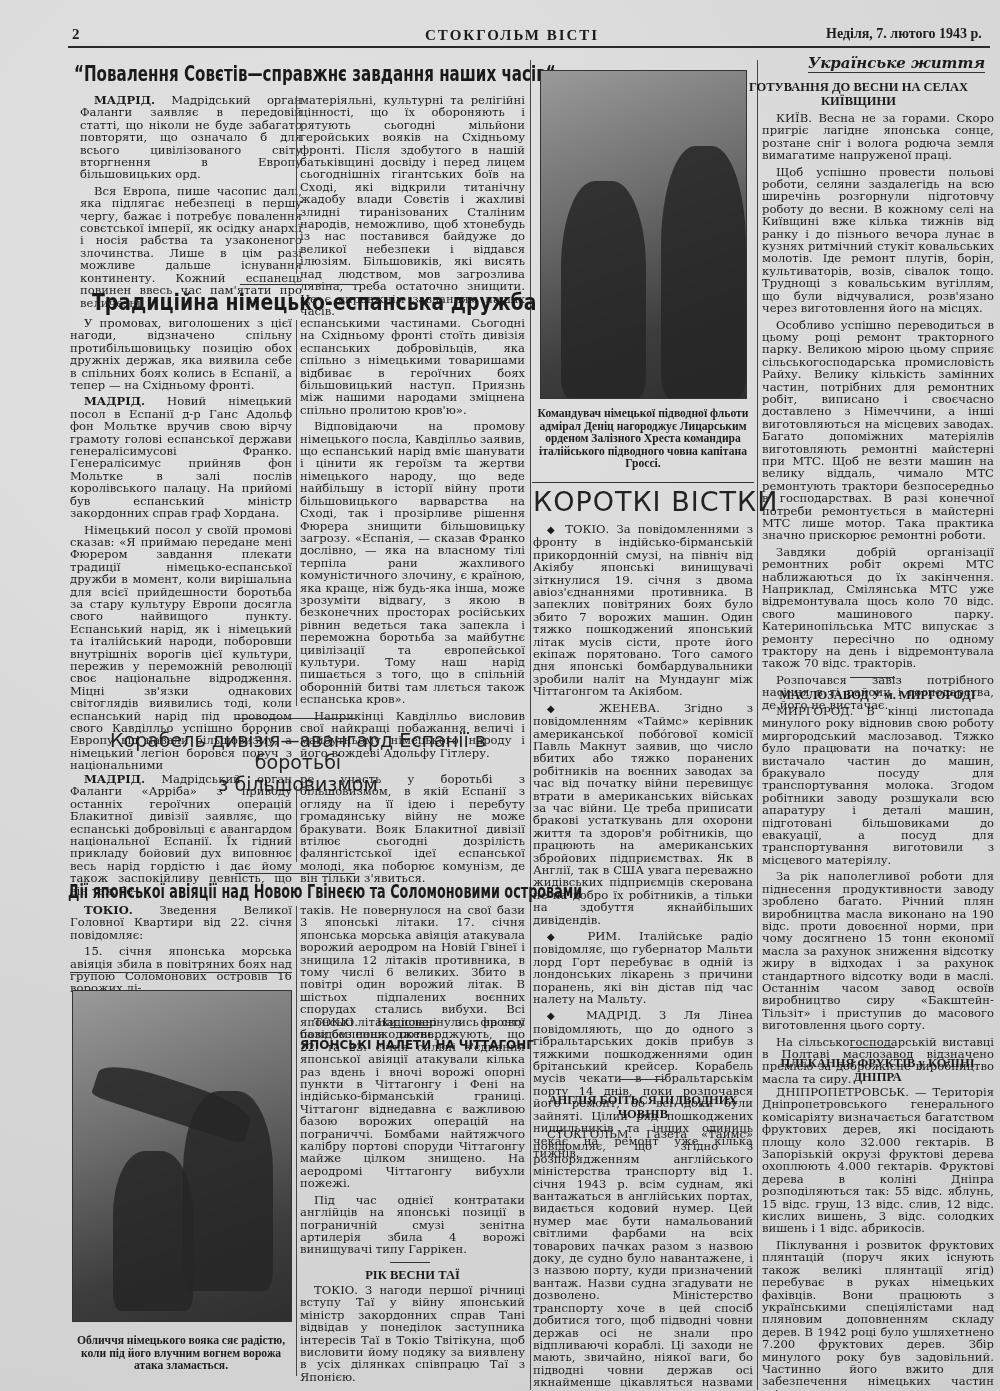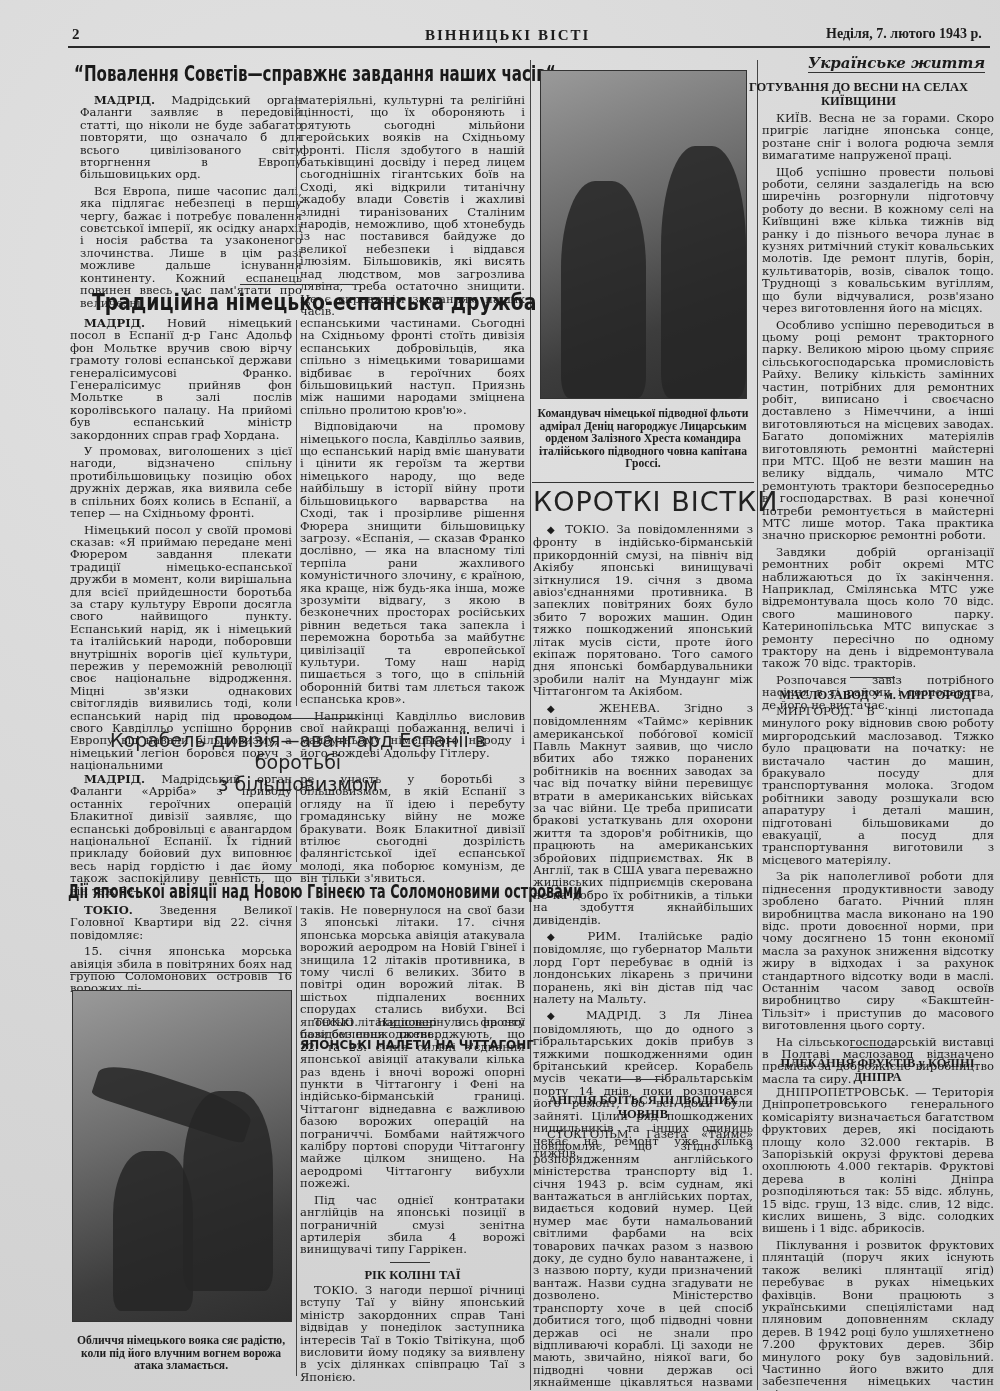--- a/index.html
+++ b/index.html
@@ -47,42 +47,42 @@
   .brief-title { position:absolute; font-family:"DejaVu Sans", sans-serif; font-size:27px; letter-spacing:1px; color:#222; }
   .dateline { font-weight:bold; }
   .bullet { font-size:10px; }
 </style>
 </head>
 <body>
 
 <div class="page">
 
   <div class="abs pageno">2</div>
-  <div class="abs paper-title">ВІННИЦЬКІ ВІСТІ</div>
+  <div class="abs paper-title">СТОКГОЛЬМ ВІСТІ</div>
   <div class="abs issue-date">Неділя, 7. лютого 1943 р.</div>
   <div class="masthead-line"></div>
 
   <div class="vrule" style="left:530px;top:60px;height:1330px;"></div>
   <div class="vrule" style="left:757px;top:60px;height:1330px;"></div>
 
   <div class="h-cond" style="left:74px;top:62px;font-size:21px;transform:scaleX(0.72);">“Повалення Совєтів—справжнє завдання наших часів“</div>
   <div class="col" style="left:70px;top:94px;width:222px;margin-left:10px;">
     <p><span class="dateline">МАДРІД.</span> <span>Мадрідський орган Фаланги заявляє в передовій статті, що ніколи не буде забагато повторяти, що означало б для всього цивілізованого світу вторгнення в Европу більшовицьких орд.</span></p>
     <p>Вся Европа, пише часопис далі, яка підлягає небезпеці в першу чергу, бажає і потребує повалення совєтської імперії, як осідку анархії і носія рабства та узаконеного злочинства. Лише в цім разі можливе дальше існування континенту. Кожний еспанець повинен ввесь час пам'ятати про величезні</p>
   </div>
   <div class="vrule" style="left:296px;top:96px;height:178px;"></div>
   <div class="col" style="left:300px;top:94px;width:225px;">
     <p style="text-indent:0">матеріяльні, культурні та релігійні цінності, що їх обороняють і рятують сьогодні мільйони геройських вояків на Східньому фронті. Після здобутого в нашій батьківщині досвіду і перед лицем сьогоднішніх гігантських боїв на Сході, які відкрили титанічну жадобу влади Совєтів і жахливі злидні тиранізованих Сталіним народів, неможливо, щоб хтонебудь із нас поставився байдуже до великої небезпеки і віддався ілюзіям. Більшовиків, які висять над людством, мов загрозлива лявіна, треба остаточно знищити. Це є справжнім завданням наших часів.</p>
   </div>
   <div class="hrule" style="left:240px;top:284px;width:120px;"></div>
 
   <div class="h-cond" style="left:92px;top:289px;font-size:23px;transform:scaleX(0.82);">Традиційна німецько-еспанська дружба</div>
   <div class="col" style="left:70px;top:317px;width:222px;">
+    <p>У промовах, виголошених з цієї нагоди, відзначено спільну протибільшовицьку позицію обох дружніх держав, яка виявила себе в спільних боях колись в Еспанії, а тепер — на Східньому фронті.</p>
     <p><span class="dateline">МАДРІД.</span> <span>Новий німецький посол в Еспанії д-р Ганс Адольф фон Мольтке вручив свою вірчу грамоту голові еспанської держави генералісимусові Франко. Генералісимус прийняв фон Мольтке в залі послів королівського палацу. На прийомі був еспанський міністр закордонних справ граф Хордана.</span></p>
-    <p>У промовах, виголошених з цієї нагоди, відзначено спільну протибільшовицьку позицію обох дружніх держав, яка виявила себе в спільних боях колись в Еспанії, а тепер — на Східньому фронті.</p>
     <p>Німецький посол у своїй промові сказав: «Я приймаю передане мені Фюрером завдання плекати традиції німецько-еспанської дружби в момент, коли вирішальна для всієї прийдешности боротьба за стару культуру Европи досягла свого найвищого пункту. Еспанський нарід, як і німецький та італійський народи, поборовши внутрішніх ворогів цієї культури, пережив у переможній революції своє національне відродження. Міцні зв'язки однакових світоглядів виявились тоді, коли еспанський нарід під проводом свого Кавділльо успішно боронив Европу від навали більшовизму, а німецький легіон боровся поруч з національними</p>
   </div>
   <div class="vrule" style="left:296px;top:320px;height:386px;"></div>
   <div class="col" style="left:300px;top:317px;width:225px;">
     <p style="text-indent:0">еспанськими частинами. Сьогодні на Східньому фронті стоїть дивізія еспанських добровільців, яка спільно з німецькими товаришами відбиває в героїчних боях більшовицький наступ. Приязнь між нашими народами зміцнена спільно пролитою кров'ю».</p>
     <p>Відповідаючи на промову німецького посла, Кавділльо заявив, що еспанський нарід вміє шанувати і цінити як героїзм та жертви німецького народу, що веде найбільшу в історії війну проти більшовицького варварства на Сході, так і прозірливе рішення Фюрера знищити більшовицьку загрозу. «Еспанія, — сказав Франко дослівно, — яка на власному тілі терпіла рани жахливого комуністичного злочину, є країною, яка краще, ніж будь-яка інша, може зрозуміти відвагу, з якою в безконечних просторах російських рівнин ведеться така запекла і переможна боротьба за майбутнє цивілізації та европейської культури. Тому наш нарід пишається з того, що в спільній оборонній битві там ллється також еспанська кров».</p>
     <p>Наприкінці Кавділльо висловив свої найкращі побажання величі і майбутньому німецького народу і його вождеві Адольфу Гітлеру.</p>
   </div>
   <div class="hrule" style="left:235px;top:718px;width:120px;"></div>
 
@@ -118,21 +118,21 @@
   <div class="caption" style="left:68px;top:1335px;width:226px;">Обличчя німецького вояка сяє радістю, коли під його влучним вогнем ворожа атака зламається.</div>
 
   <div class="hrule" style="left:390px;top:1027px;width:40px;"></div>
   <div class="h-cond" style="left:300px;top:1037px;font-size:13px;transform:scaleX(0.92);">ЯПОНСЬКІ НАЛЕТИ НА ЧІТТАГОНГ</div>
   <div class="col" style="left:300px;top:1016px;width:225px;">
     <p><span class="dateline" style="font-weight:normal">ТОКІО.</span> <span>Надіслані з фронту повідомлення потверджують, що 22. та 23. січня сильні з'єднання японської авіяції атакували кілька раз вдень і вночі ворожі опорні пункти в Чіттагонгу і Фені на індійсько-бірманській границі. Чіттагонг віднедавна є важливою базою ворожих операцій на пограниччі. Бомбами найтяжчого калібру портові споруди Чіттагонгу майже цілком знищено. На аеродромі Чіттагонгу вибухли пожежі.</span></p>
     <p>Під час однієї контратаки англійців на японські позиції в пограничній смузі зенітна артилерія збила 4 ворожі винищувачі типу Гаррікен.</p>
   </div>
   <div class="hrule" style="left:390px;top:1262px;width:40px;"></div>
 
-  <div class="h-bold" style="left:300px;top:1268px;width:225px;">РІК КОЛІНІ ТАЇ</div>
+  <div class="h-bold" style="left:300px;top:1268px;width:225px;">РІК ВЕСНИ ТАЇ</div>
   <div class="col" style="left:300px;top:1284px;width:225px;">
     <p><span>ТОКІО.</span> <span>З нагоди першої річниці вступу Таї у війну японський міністр закордонних справ Тані відвідав у понеділок заступника інтересів Таї в Токіо Твітікуна, щоб висловити йому подяку за виявлену в усіх ділянках співпрацю Таї з Японією.</span></p>
   </div>
 
   <div class="photo" style="left:540px;top:70px;width:205px;height:327px;">
     <div class="shape" style="left:20px;top:110px;width:85px;height:217px;"></div>
     <div class="shape" style="left:120px;top:75px;width:85px;height:252px;"></div>
   </div>
   <div class="caption" style="left:532px;top:408px;width:222px;">Командувач німецької підводної фльоти адмірал Деніц нагороджує Лицарським орденом Залізного Хреста командира італійського підводного човна капітана Гроссі.</div>
   <div class="hrule" style="left:532px;top:482px;width:222px;"></div>

